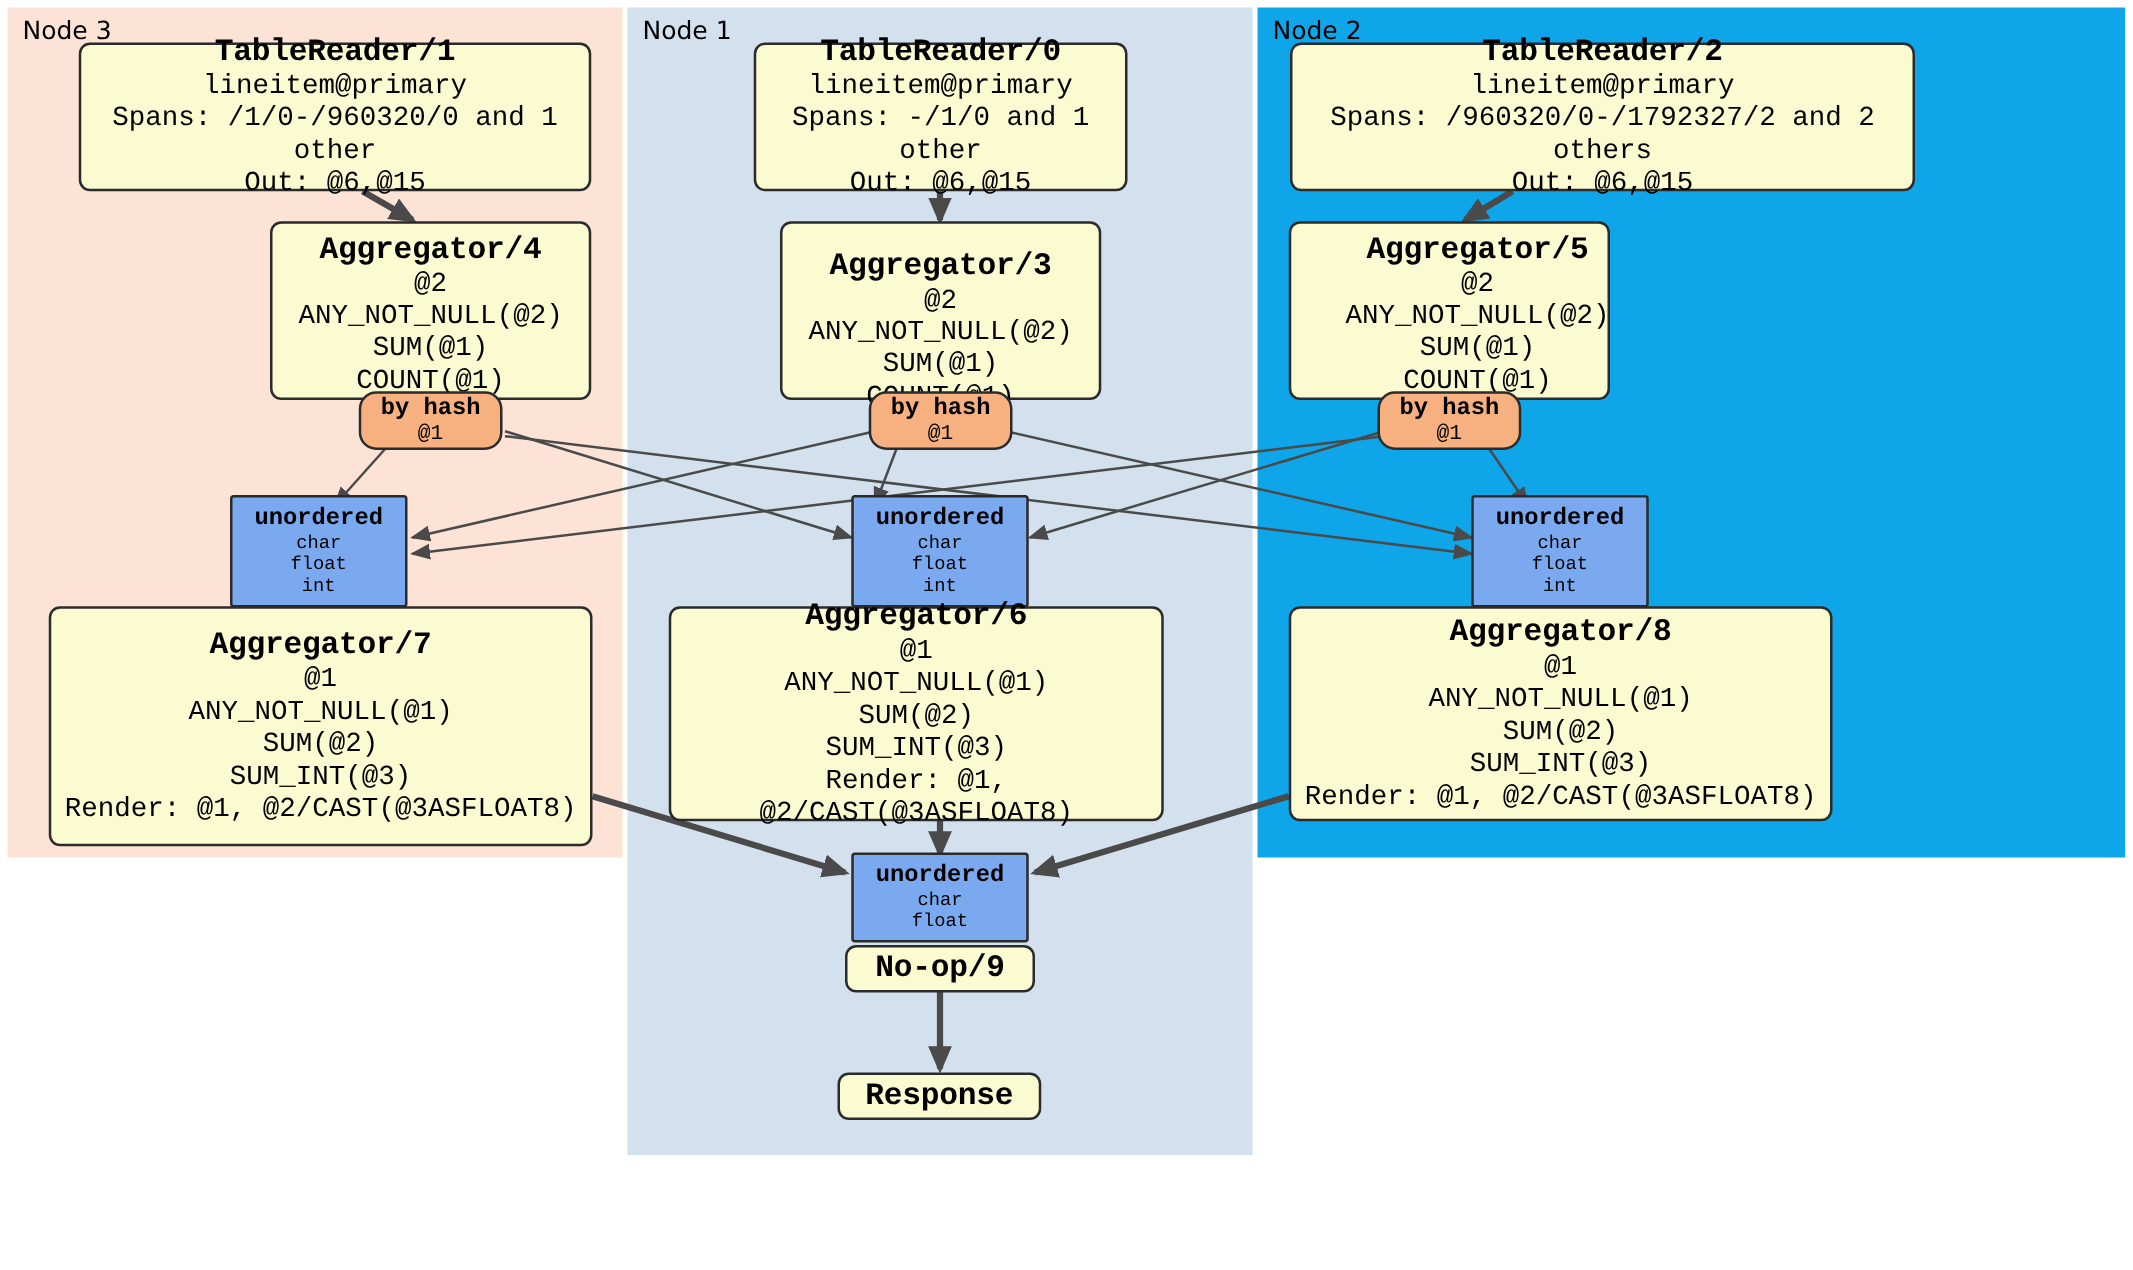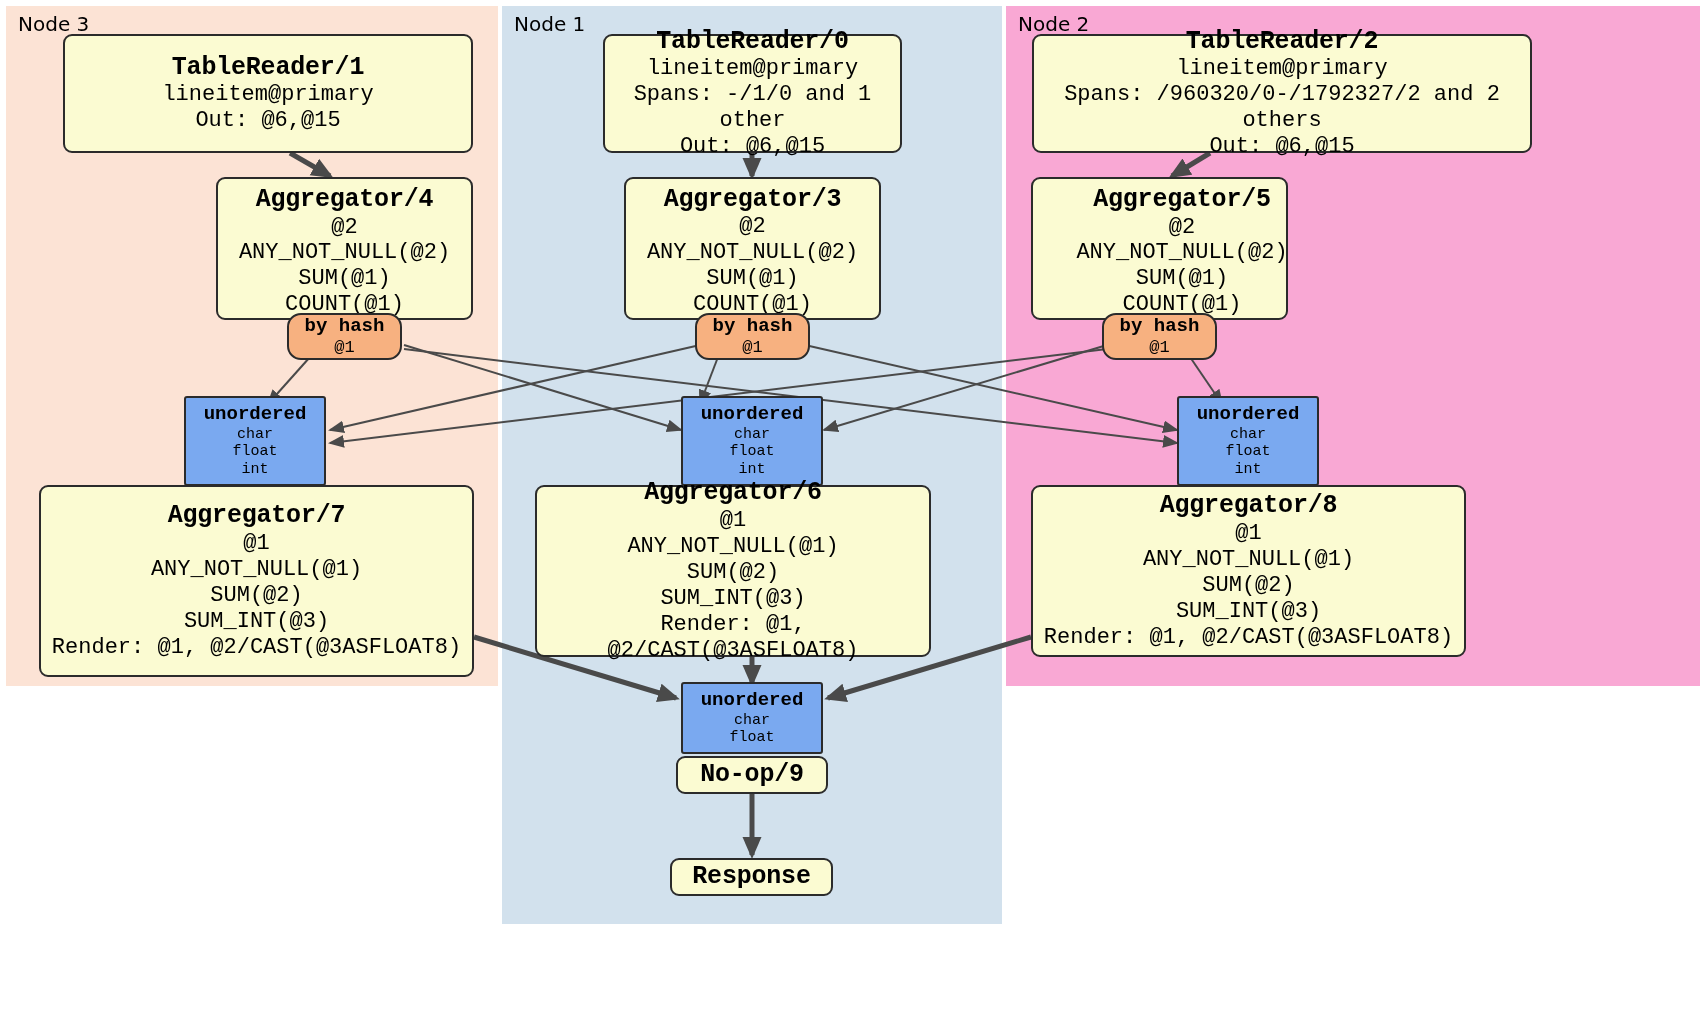--- a/index.html
+++ b/index.html
@@ -110,21 +110,21 @@
 <div id="canvas">
 
   <div class="cluster" style="left:6px; top:6px; width:492px; height:680px; background:#fce3d5;">
     <span class="cluster-label">Node 3</span>
   </div>
 
   <div class="cluster" style="left:502px; top:6px; width:500px; height:918px; background:#d2e1ed;">
     <span class="cluster-label">Node 1</span>
   </div>
 
-  <div class="cluster" style="left:1006px; top:6px; width:694px; height:680px; background:#f9a8d4;">
+  <div class="cluster" style="left:1006px; top:6px; width:694px; height:680px; background:#0ea5e9;">
     <span class="cluster-label">Node 2</span>
   </div>
 
   <svg id="edges" viewBox="0 0 1706 1016" xmlns="http://www.w3.org/2000/svg">
     <defs>
       <marker id="ah-thin" markerWidth="9" markerHeight="9" refX="7" refY="3.2" orient="auto" markerUnits="strokeWidth">
         <path d="M0,0 L8,3.2 L0,6.4 z" fill="#4a4a4a"></path>
       </marker>
       <marker id="ah-thick" markerWidth="5" markerHeight="5" refX="3.6" refY="1.9" orient="auto" markerUnits="strokeWidth">
         <path d="M0,0 L4.4,1.9 L0,3.8 z" fill="#4a4a4a"></path>
@@ -150,20 +150,21 @@
     <path class="edge-thick" marker-end="url(#ah-thick)" d="M 474 637 L 676 698"></path>
     <path class="edge-thick" marker-end="url(#ah-thick)" d="M 752 655 L 752 683"></path>
     <path class="edge-thick" marker-end="url(#ah-thick)" d="M 1031 637 L 828 698"></path>
 
     <path class="edge-thick" marker-end="url(#ah-thick)" d="M 752 792 L 752 855"></path>
   </svg>
 
   <div class="box proc" style="left:63px; top:34px; width:410px; height:119px;">
     <div class="title">TableReader/1</div>
     <div class="line">lineitem@primary</div>
+    <div class="line">Spans: /1/0-/960320/0 and 1 other</div>
     <div class="line">Out: @6,@15</div>
   </div>
 
   <div class="box proc" style="left:603px; top:34px; width:299px; height:119px;">
     <div class="title">TableReader/0</div>
     <div class="line">lineitem@primary</div>
     <div class="line">Spans: -/1/0 and 1 other</div>
     <div class="line">Out: @6,@15</div>
   </div>
 
@@ -175,21 +176,21 @@
   </div>
 
   <div class="box proc" style="left:216px; top:177px; width:257px; height:143px; justify-content:flex-start; padding-top:6px;">
     <div class="title">Aggregator/4</div>
     <div class="line">@2</div>
     <div class="line">ANY_NOT_NULL(@2)</div>
     <div class="line">SUM(@1)</div>
     <div class="line">COUNT(@1)</div>
   </div>
 
-  <div class="box proc" style="left:624px; top:177px; width:257px; height:143px; justify-content:flex-end; padding-top:5px;">
+  <div class="box proc" style="left:624px; top:177px; width:257px; height:143px; justify-content:space-between; padding-top:19px;">
     <div class="title">Aggregator/3</div>
     <div class="line">@2</div>
     <div class="line">ANY_NOT_NULL(@2)</div>
     <div class="line">SUM(@1)</div>
     <div class="line">COUNT(@1)</div>
   </div>
 
   <div class="box proc" style="left:1031px; top:177px; width:257px; height:143px; justify-content:flex-start; padding-top:6px;padding-left:45px;">
     <div class="title">Aggregator/5</div>
     <div class="line">@2</div>

